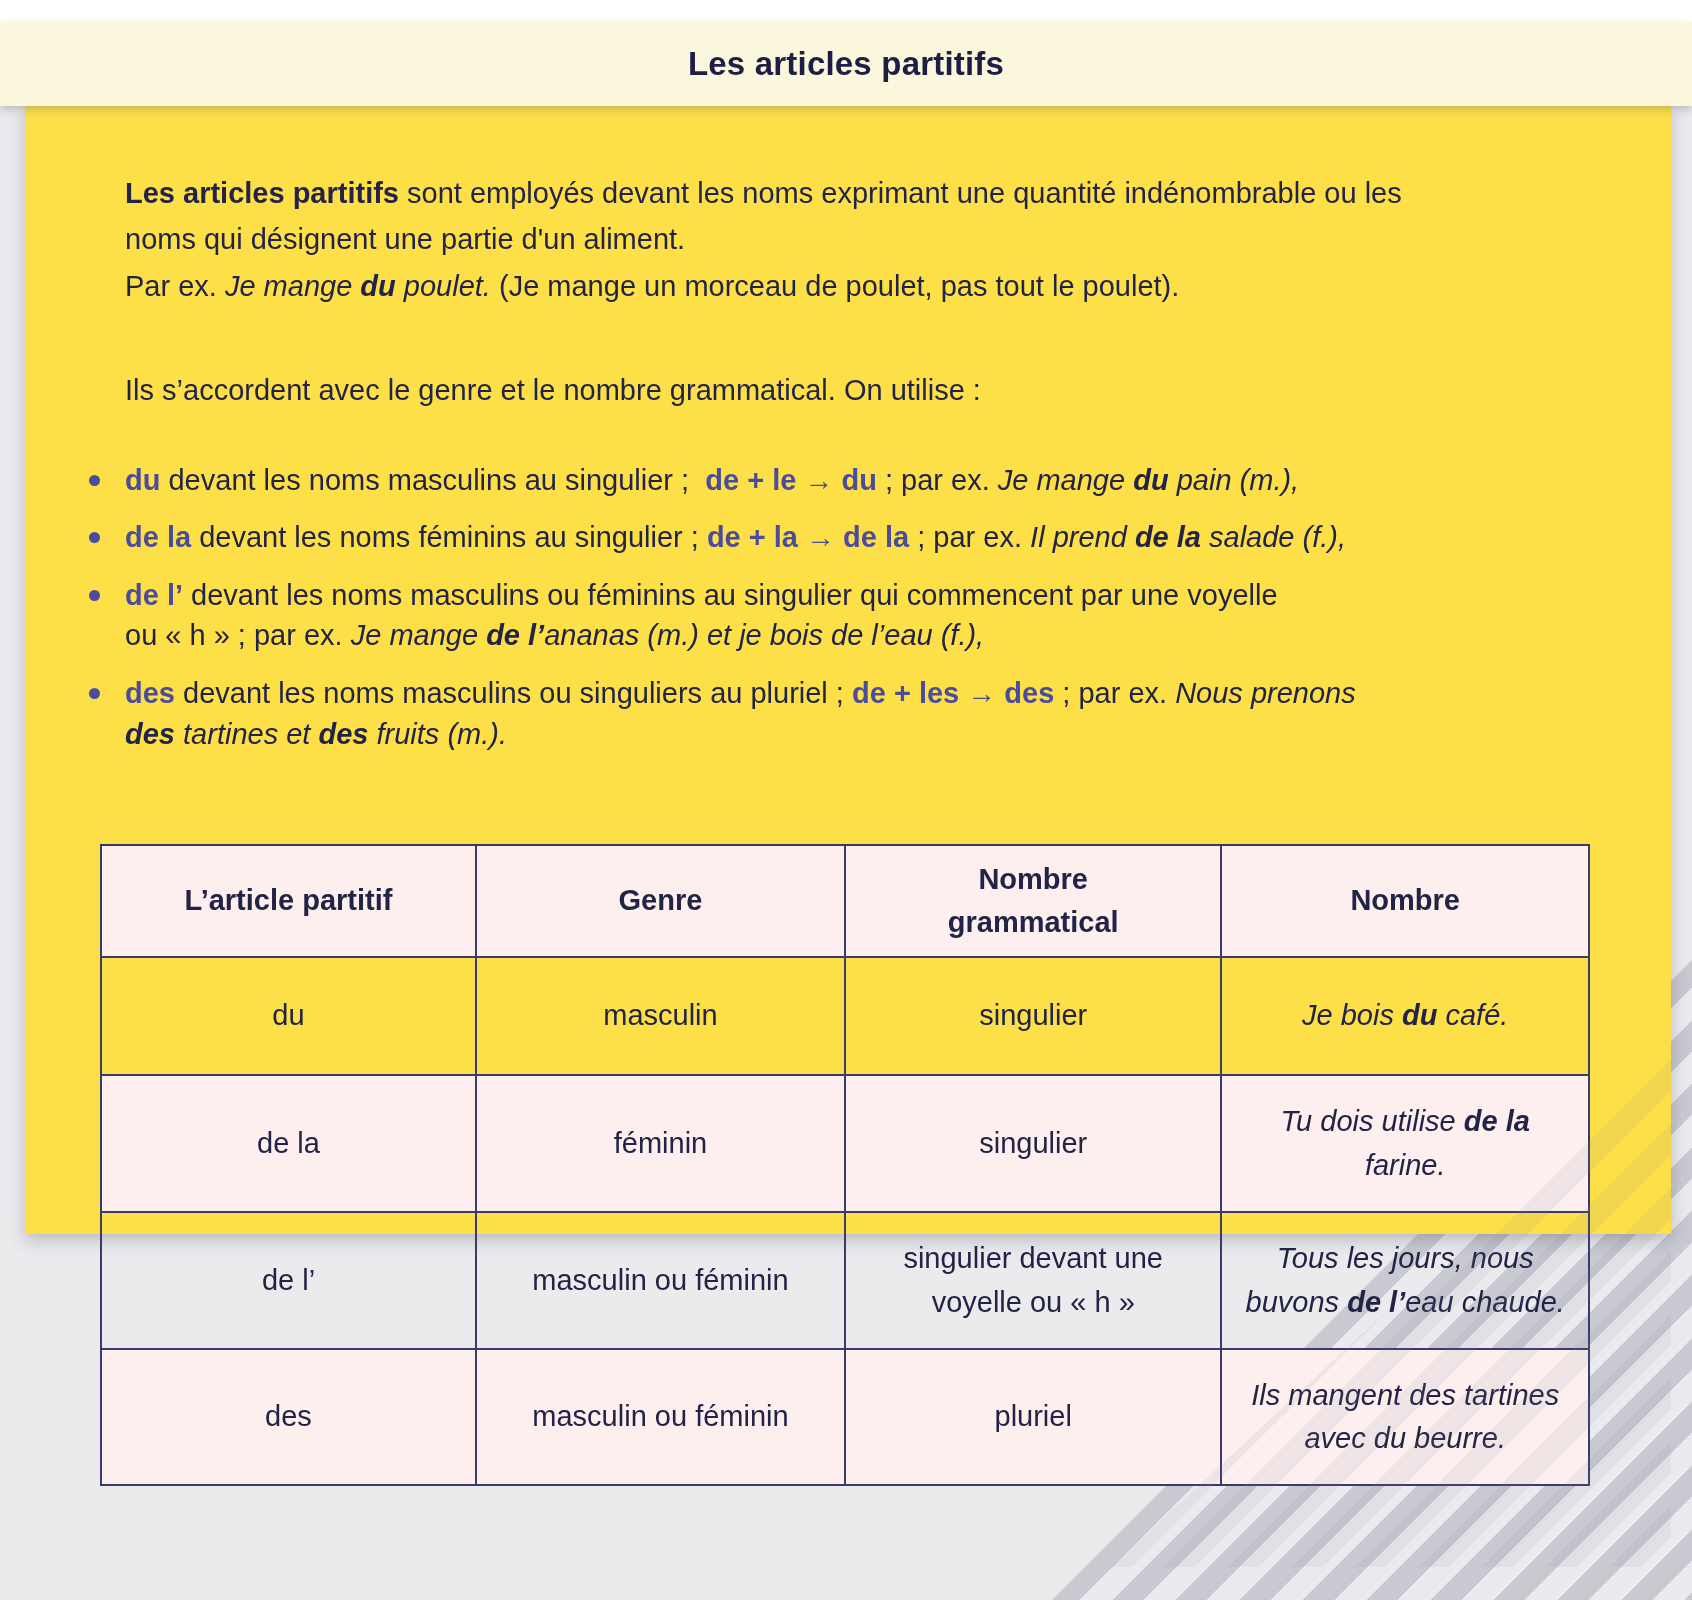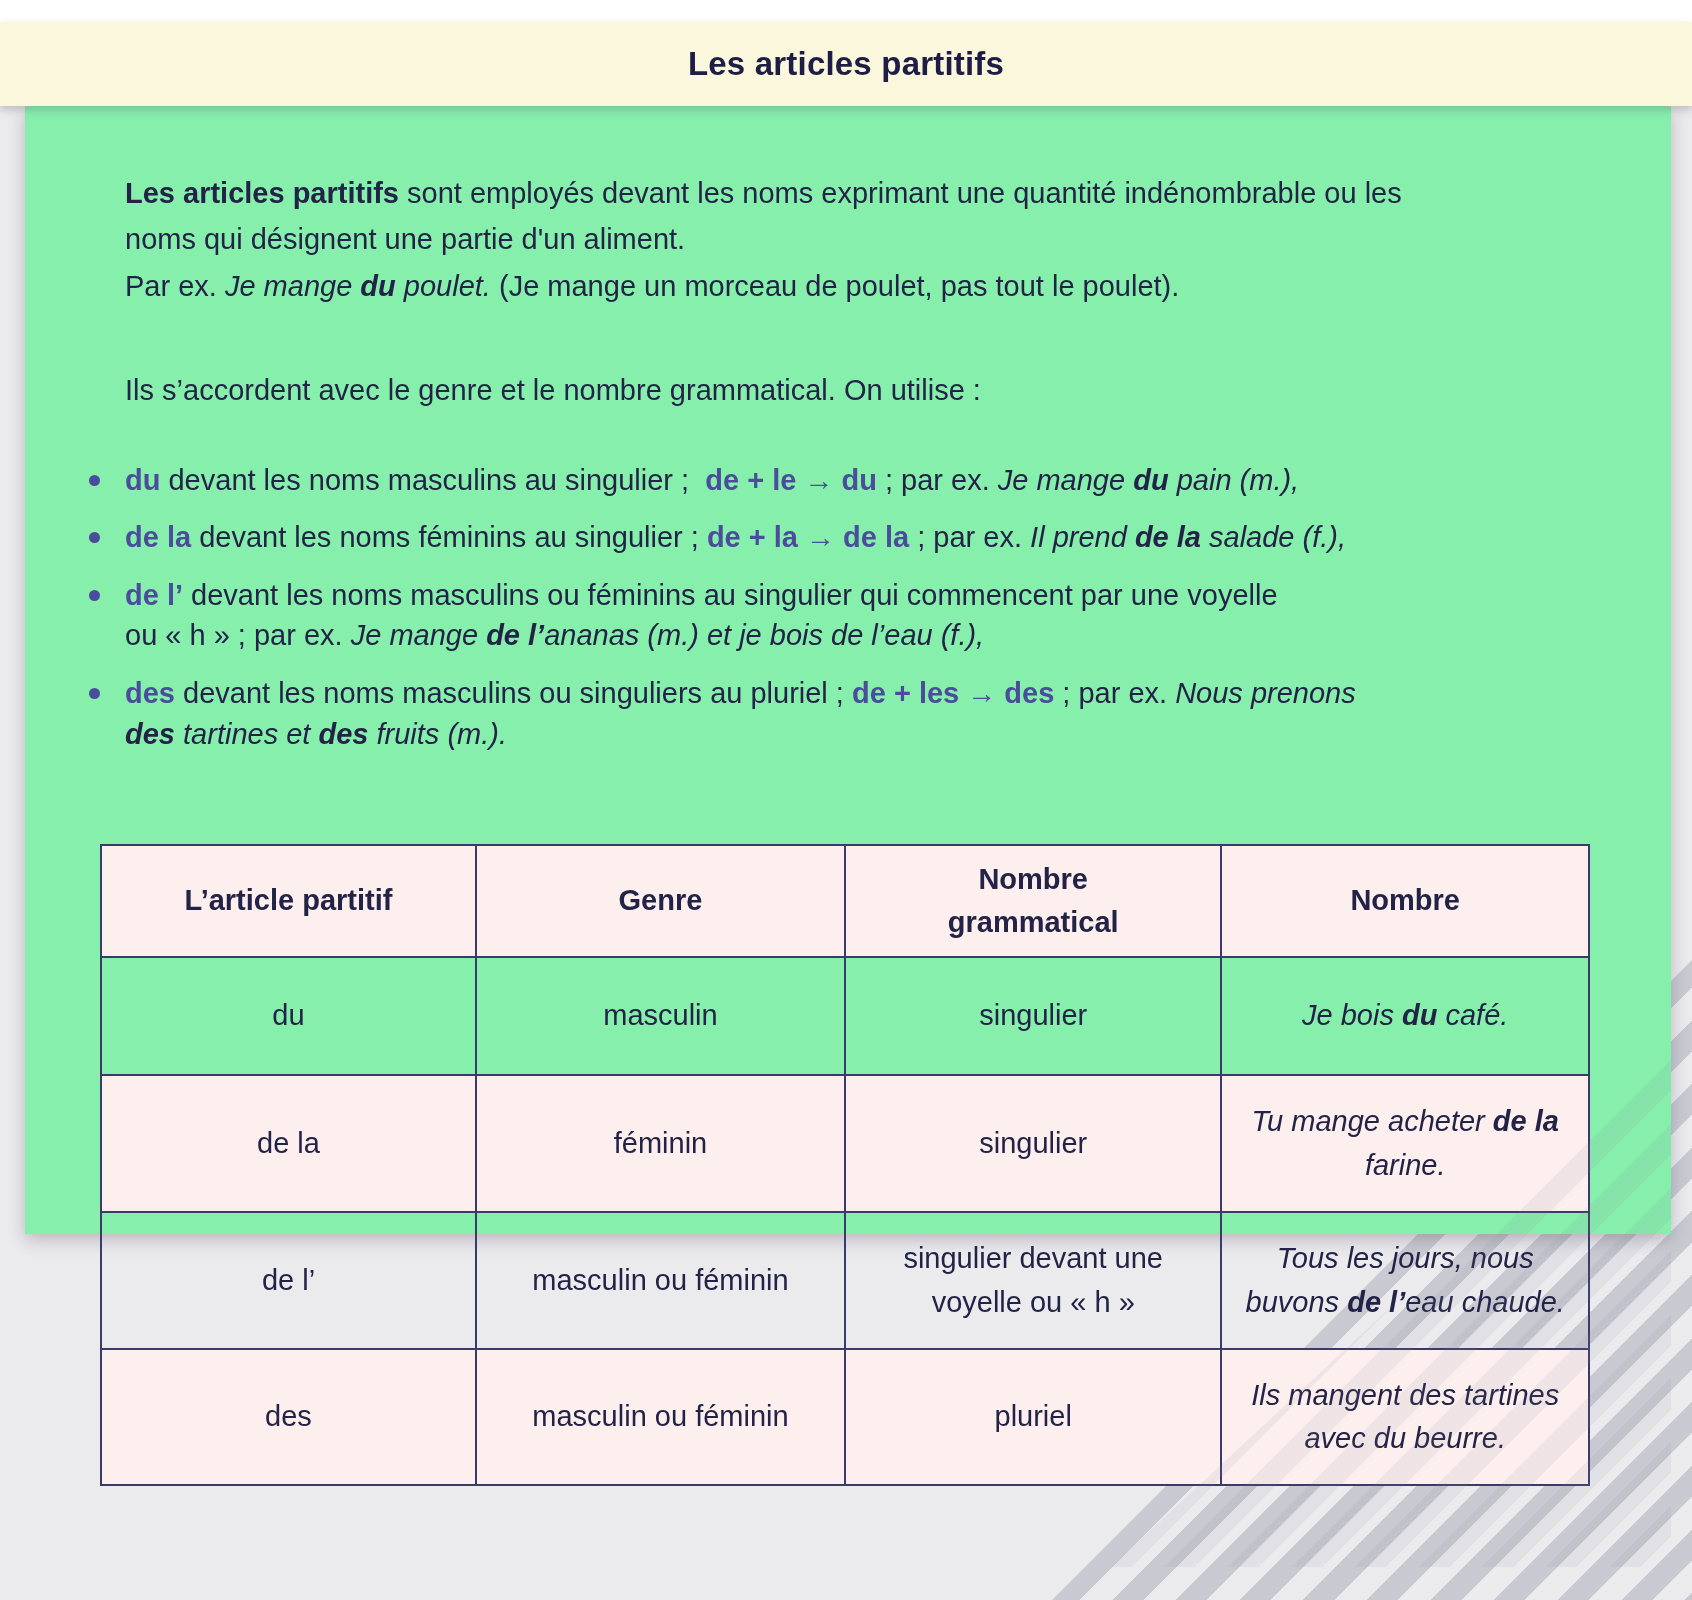--- a/index.html
+++ b/index.html
@@ -18,21 +18,21 @@
 
   .stripes-bg {
     position:absolute; right:0; bottom:0; width:640px; height:640px;
     background:repeating-linear-gradient(135deg,
       rgba(128,130,150,0.32) 0 22px, rgba(128,130,150,0) 22px 45px);
     clip-path:polygon(100% 0, 100% 100%, 0 100%);
   }
 
   .card {
     position:absolute; left:25px; top:106px; width:1646px; height:1128px;
-    background:#86efac;
+    background:#fde047;
     box-shadow:0 6px 16px rgba(70,70,90,0.30);
   }
 
   .banner {
     position:absolute; left:0; top:22px; width:1692px; height:84px;
     background:var(--banner_bg,#faf7dd);
     box-shadow:0 4px 8px rgba(90,90,100,0.30);
     display:flex; align-items:center; justify-content:center;
     z-index:3;
   }
@@ -134,21 +134,21 @@
           <tr>
             <td>du</td>
             <td>masculin</td>
             <td>singulier</td>
             <td class="example rich"><span class="seg-italic">Je bois </span><span class="seg-bolditalic">du</span><span class="seg-italic"> café.</span></td>
           </tr>
           <tr>
             <td>de la</td>
             <td>féminin</td>
             <td>singulier</td>
-            <td class="example rich"><span class="seg-italic">Tu mange acheter </span><span class="seg-bolditalic">de la</span><span class="seg-italic"> farine.</span></td>
+            <td class="example rich"><span class="seg-italic">Tu dois utilise </span><span class="seg-bolditalic">de la</span><span class="seg-italic"> farine.</span></td>
           </tr>
           <tr>
             <td>de l’</td>
             <td>masculin ou féminin</td>
             <td>singulier devant une voyelle ou « h »</td>
             <td class="example rich"><span class="seg-italic">Tous les jours, nous buvons </span><span class="seg-bolditalic">de l’</span><span class="seg-italic">eau chaude.</span></td>
           </tr>
           <tr>
             <td>des</td>
             <td>masculin ou féminin</td>

